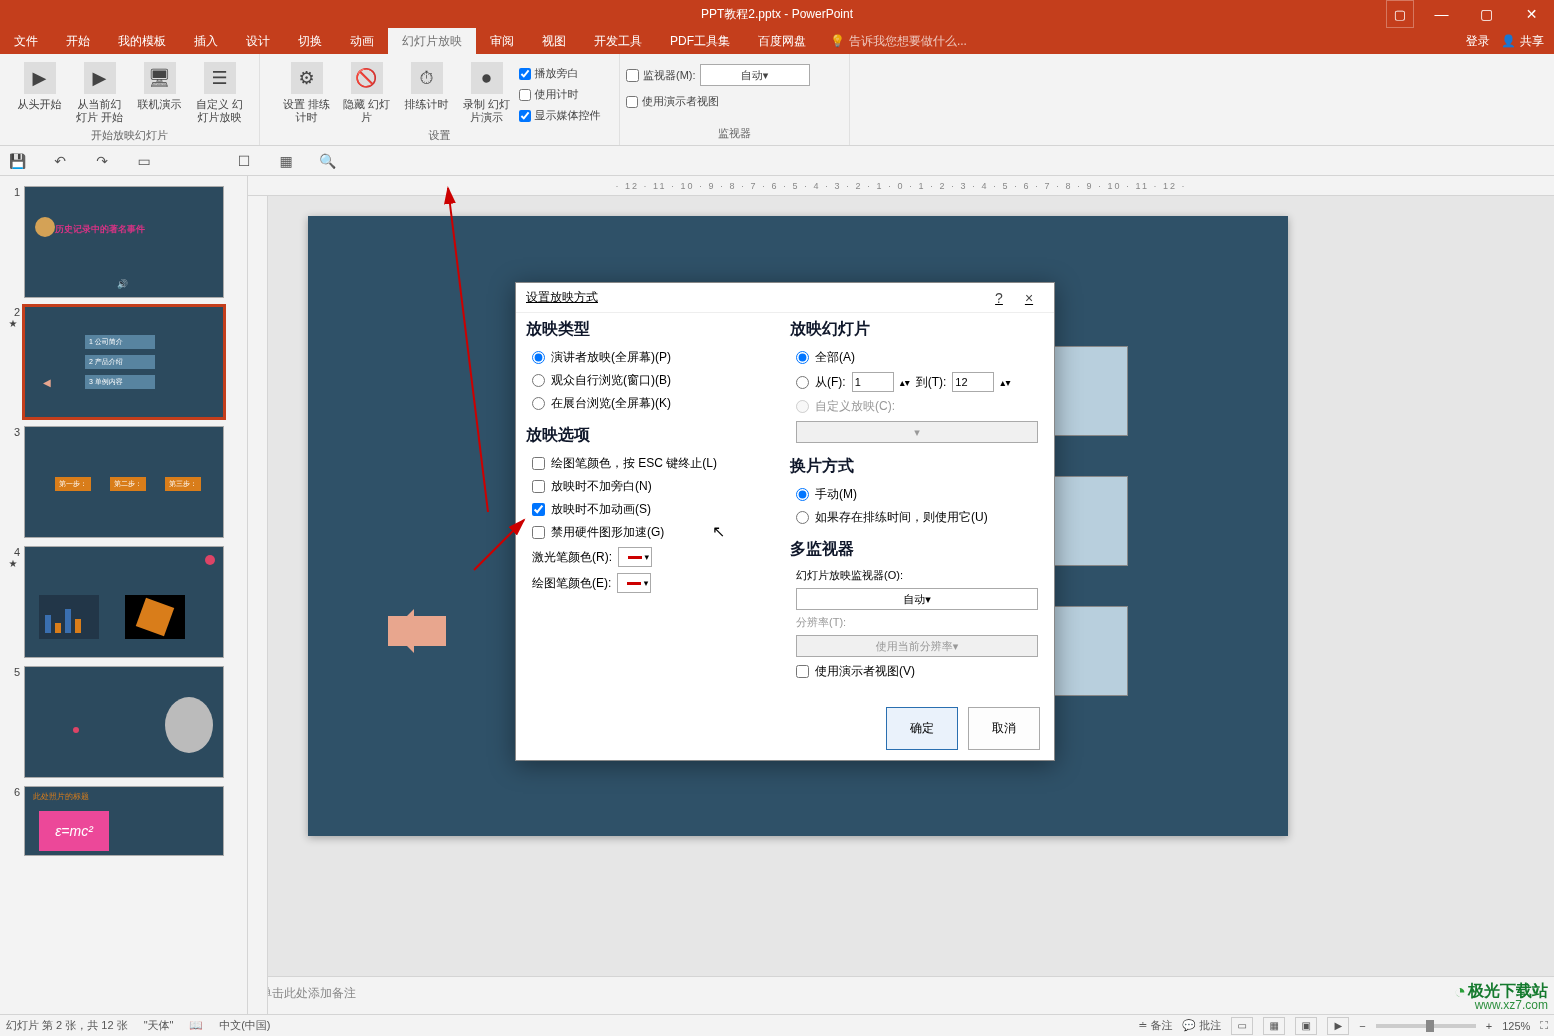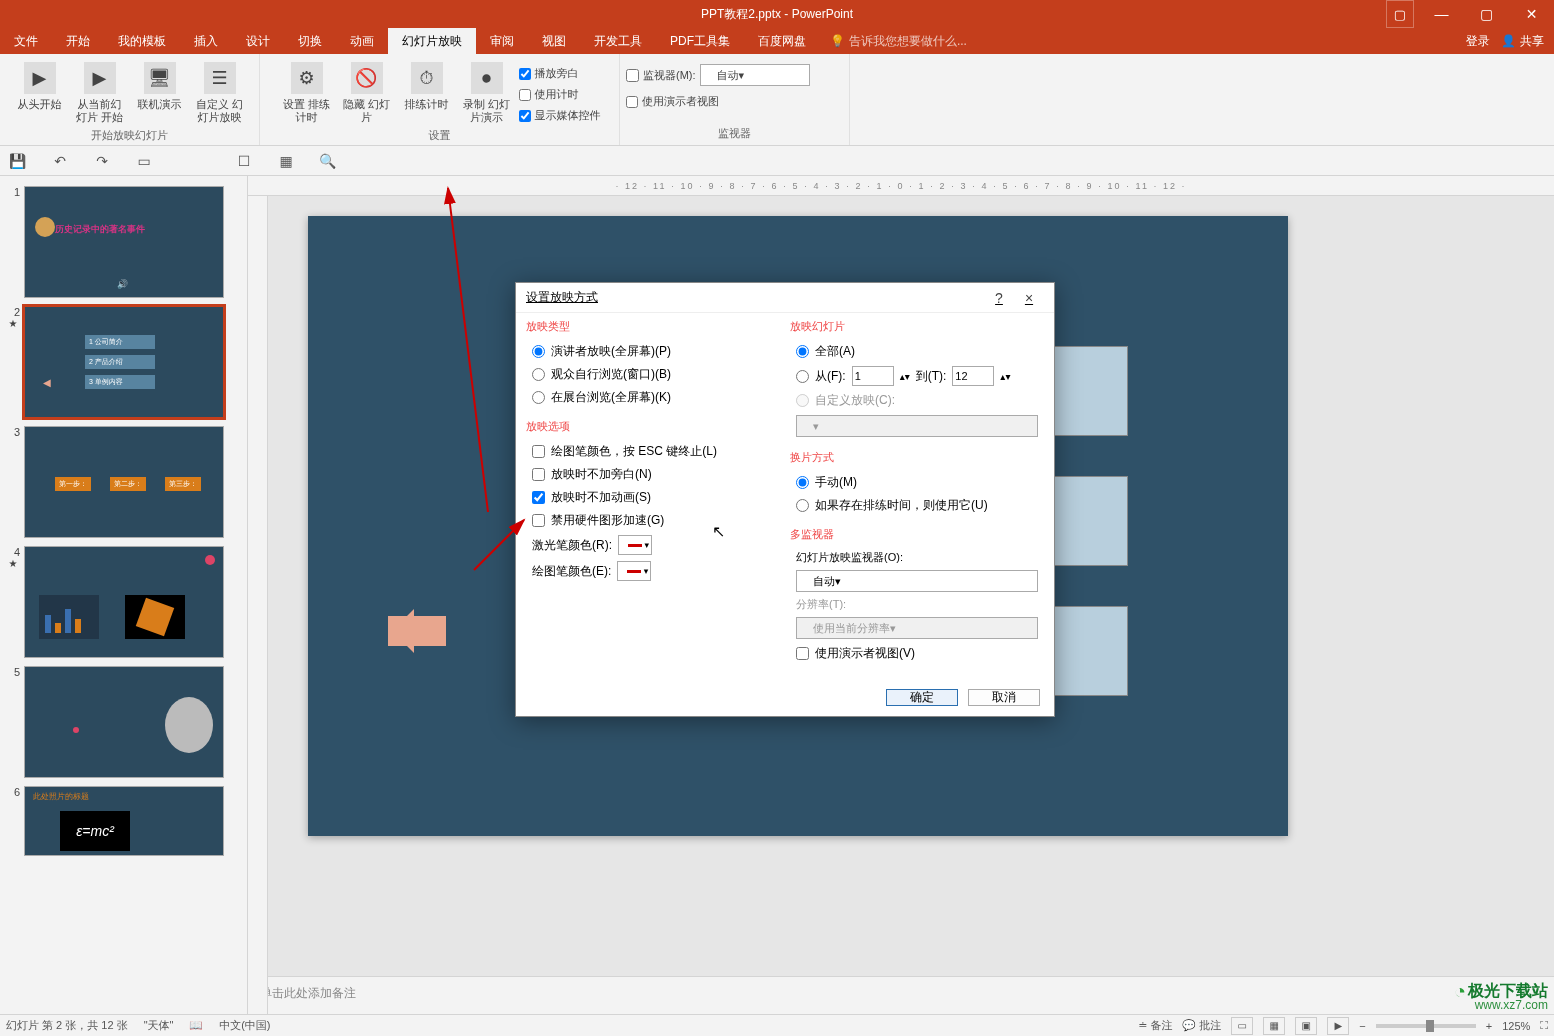--- a/index.html
+++ b/index.html
@@ -9,21 +9,21 @@
   .titlebar { height: 28px; background: #C43E1C; color: #fff; display: flex; align-items: center; position: relative; }
   .titlebar .title { position: absolute; left: 50%; transform: translateX(-50%); font-size: 12px; }
   .titlebar .win-controls { position: absolute; right: 0; display: flex; }
   .titlebar .win-btn { width: 45px; height: 28px; display: flex; align-items: center; justify-content: center; color: #fff; font-size: 14px; }
   .titlebar .ribbon-opt { position:absolute; right:140px; display:flex; gap:5px;}
   .titlebar .ribbon-opt .rb{ width:28px;height:28px;display:flex;align-items:center;justify-content:center;color:#fff;border:1px solid rgba(255,255,255,.3);font-size:13px;}
   
   
   .menubar { height: 26px; background: #C43E1C; color: #fff; display: flex; align-items: stretch; }
   .menubar .tab { padding: 0 14px; display: flex; align-items: center; font-size: 12px; cursor: pointer; }
-  .menubar .tab.active { background: #F3F3F3; color: #000000; }
+  .menubar .tab.active { background: #F3F3F3; color: #737373; }
   .menubar .login-area { margin-left: auto; display: flex; align-items: center; padding-right: 10px; gap: 12px; }
   .menubar .tell-me { display:flex; align-items:center; gap:4px; color: rgba(255,255,255,.7); margin-left: 10px;}
   
   
   .ribbon { height: 92px; background: #F3F3F3; border-bottom: 1px solid #d4d4d4; display: flex; }
   .ribbon-group { border-right: 1px solid #e0e0e0; padding: 2px 6px; display: flex; flex-direction: column; align-items: center; justify-content: space-between; }
   .ribbon-group .items { display: flex; gap: 4px; align-items:flex-start; padding-top:4px;}
   .ribbon-group .label { font-size: 11px; color: #666; padding: 2px 0; }
   .rib-btn-lg { display:flex; flex-direction:column; align-items:center; gap:4px; width:56px; font-size:11px; color:#444; text-align:center; line-height:13px; padding:2px;}
   .rib-btn-lg .ico { width:32px; height:32px; background:#ddd; display:flex;align-items:center;justify-content:center;font-size:18px;}
@@ -63,31 +63,31 @@
   .zoom-slider::after{content:'';position:absolute;left:50%;top:-4px;width:8px;height:12px;background:#888;}
   
   
   .dialog{position:absolute;left:515px;top:282px;width:540px;background:#fff;border:1px solid #888;box-shadow:0 4px 24px rgba(0,0,0,.4);font-size:12px;}
   .dialog-title{height:30px;background:#fff;display:flex;align-items:center;padding:0 10px;border-bottom:1px solid #eee;text-decoration:underline;}
   .dialog-title .dt-text{flex:1;}
   .dialog-title .dt-btn{width:30px;text-align:center;font-size:14px;color:#444;}
   .dialog-body{display:flex;padding:6px 10px 4px;gap:10px;}
   .dcol{flex:1;}
   .fieldset{margin-bottom:10px;}
-  .fs-label{color:#ef4444;margin-bottom:6px;font-size:11px;}
+  .fs-label{color:#0f172a;margin-bottom:6px;font-size:16px;font-weight:bold;}
   .opt{display:flex;align-items:center;gap:6px;padding:3px 6px;}
   .opt input[type=radio],.opt input[type=checkbox]{width:13px;height:13px;}
   .color-btn{width:34px;height:20px;border:1px solid #aaa;display:inline-flex;align-items:center;justify-content:center;position:relative;}
   .color-btn::after{content:'▾';position:absolute;right:2px;font-size:9px;}
   .color-sw{width:14px;height:3px;background:#c00;display:block;}
   .num-input{width:42px;height:20px;border:1px solid #aaa;padding:0 2px;font-size:11px;}
-  .sel{width:100%;height:22px;border:1px solid #aaa;background:#fff;font-size:11px;padding:0 16px;display:flex;align-items:center;justify-content:flex-start;}
+  .sel{width:100%;height:22px;border:1px solid #aaa;background:#fff;font-size:11px;padding:0 16px;display:flex;align-items:center;justify-content:center;}
   .sel.dis{background:#f0f0f0;color:#999;}
   .dialog-foot{display:flex;justify-content:flex-end;gap:10px;padding:10px 14px;}
-  .dbtn{min-width:72px;height:17px;border:1px solid #aaa;background:#fdfdfd;display:flex;align-items:center;justify-content:center;text-align:center;}
+  .dbtn{min-width:72px;height:43px;border:1px solid #aaa;background:#fdfdfd;display:flex;align-items:center;justify-content:center;text-align:center;}
   .dbtn.primary{border:1px solid #2a6fb0;background:#eaf2fb;}
   
   
   .ann-arrow1{position:absolute;left:378px;top:182px;width:130px;height:340px;pointer-events:none;}
   .ann-arrow2{position:absolute;left:468px;top:510px;width:80px;height:70px;pointer-events:none;}
   .big-arrow{position:absolute;left:372px;top:700px;width:58px;height:30px;background:#E8A68E;}
   .big-arrow::before{content:'';position:absolute;left:-18px;top:-7px;border:22px solid transparent;border-right-color:#E8A68E;}
   
   .cursor{position:absolute;left:712px;top:522px;font-size:16px;color:#000;pointer-events:none;}
   
@@ -283,21 +283,21 @@
       <div class="thumb-num">5</div>
       <div class="thumb">
         <div style="position:absolute;left:48px;top:60px;width:6px;height:6px;border-radius:50%;background:#d46;"></div>
         <div style="position:absolute;right:10px;top:30px;width:48px;height:56px;border-radius:50%;background:#bbb;"></div>
       </div>
     </div>
     <div class="thumb-wrap">
       <div class="thumb-num">6</div>
       <div class="thumb" style="height:70px;">
         <div style="position:absolute;left:8px;top:4px;font-size:8px;color:#d97d1a;">此处照片的标题</div>
-        <div style="position:absolute;left:14px;top:24px;width:70px;height:40px;background:#000000;color:#fff;font-style:italic;font-size:14px;display:flex;align-items:center;justify-content:center;margin-left:21px;">ε=mc²</div>
+        <div style="position:absolute;left:14px;top:24px;width:70px;height:40px;background:#ec4899;color:#fff;font-style:italic;font-size:14px;display:flex;align-items:center;justify-content:center;">ε=mc²</div>
       </div>
     </div>
   </div>
 
   <div class="editor">
     <div class="ruler-h">· 12 · 11 · 10 · 9 · 8 · 7 · 6 · 5 · 4 · 3 · 2 · 1 · 0 · 1 · 2 · 3 · 4 · 5 · 6 · 7 · 8 · 9 · 10 · 11 · 12 ·</div>
     <div class="ruler-v"></div>
     <div class="canvas-area">
       <div class="slide-canvas">
         <div class="content-box" style="left:520px;top:130px;width:300px;height:90px;">

